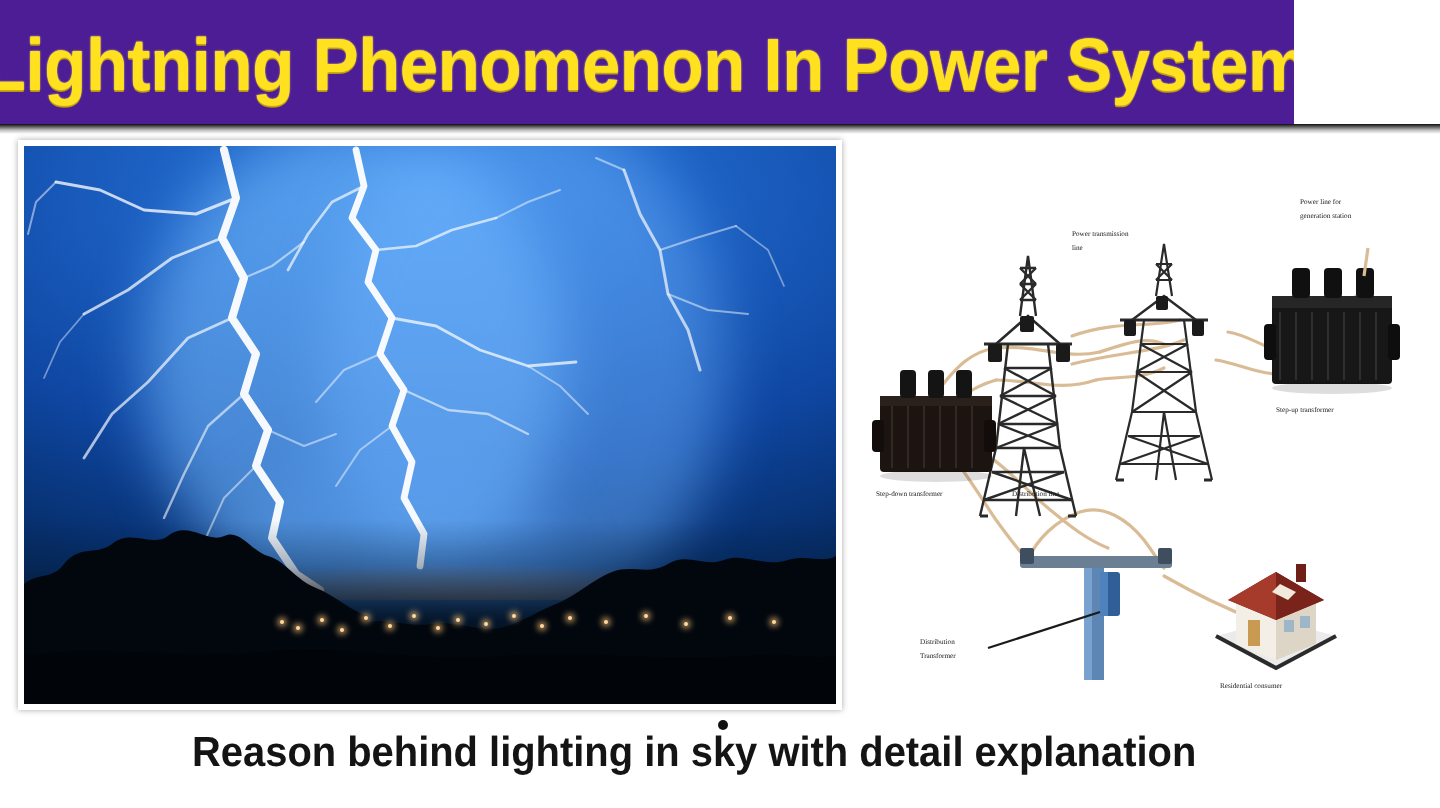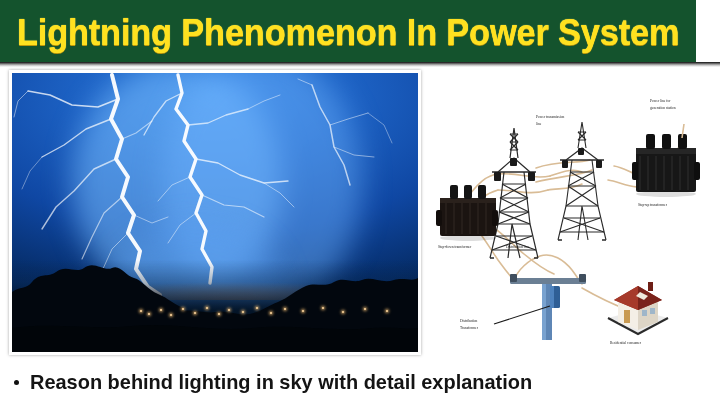--- a/index.html
+++ b/index.html
@@ -1,22 +1,22 @@
 <!DOCTYPE html>
 <html><head>
 <meta charset="utf-8">
 <style>
   html,body{margin:0;padding:0;background:#fff;}
   body{width:720px;height:404px;overflow:hidden;font-family:"Liberation Sans",sans-serif;}
   .page{position:relative;width:720px;height:404px;background:#ffffff;}
 
   
   .titlebar{
-    position:absolute;left:0;top:0;width:696px;height:62px;
-    background:#14532d;
+    position:absolute;left:0;top:0;width:647px;height:62px;
+    background:#4c1d95;
     display:flex;align-items:center;justify-content:center;
     overflow:hidden;
   }
   .titlebar .title{
     font-family:"Liberation Sans Narrow","Liberation Sans",sans-serif;
     font-weight:bold;
     font-size:37px;
     line-height:1;
     letter-spacing:-0.2px;
     color:#FFE11F;
@@ -79,20 +79,21 @@
     font-family:"Liberation Serif",serif;
     font-size:3.6px;
     fill:#1a1a1a;
   }
 
   
   .caption{
     position:absolute;left:0;top:360px;width:720px;height:44px;
     display:flex;align-items:center;
     background:#ffffff;
+    flex-direction:column;
   }
   .bullet{
     width:5px;height:5px;border-radius:50%;background:#111;
     margin-left:14px;margin-right:11px;flex:none;
   }
   .caption-text{
     font-family:"Liberation Sans Narrow","Liberation Sans",sans-serif;
     font-weight:bold;font-size:21px;color:#141414;
     transform:scaleX(0.95);transform-origin:left center;
     white-space:nowrap;

